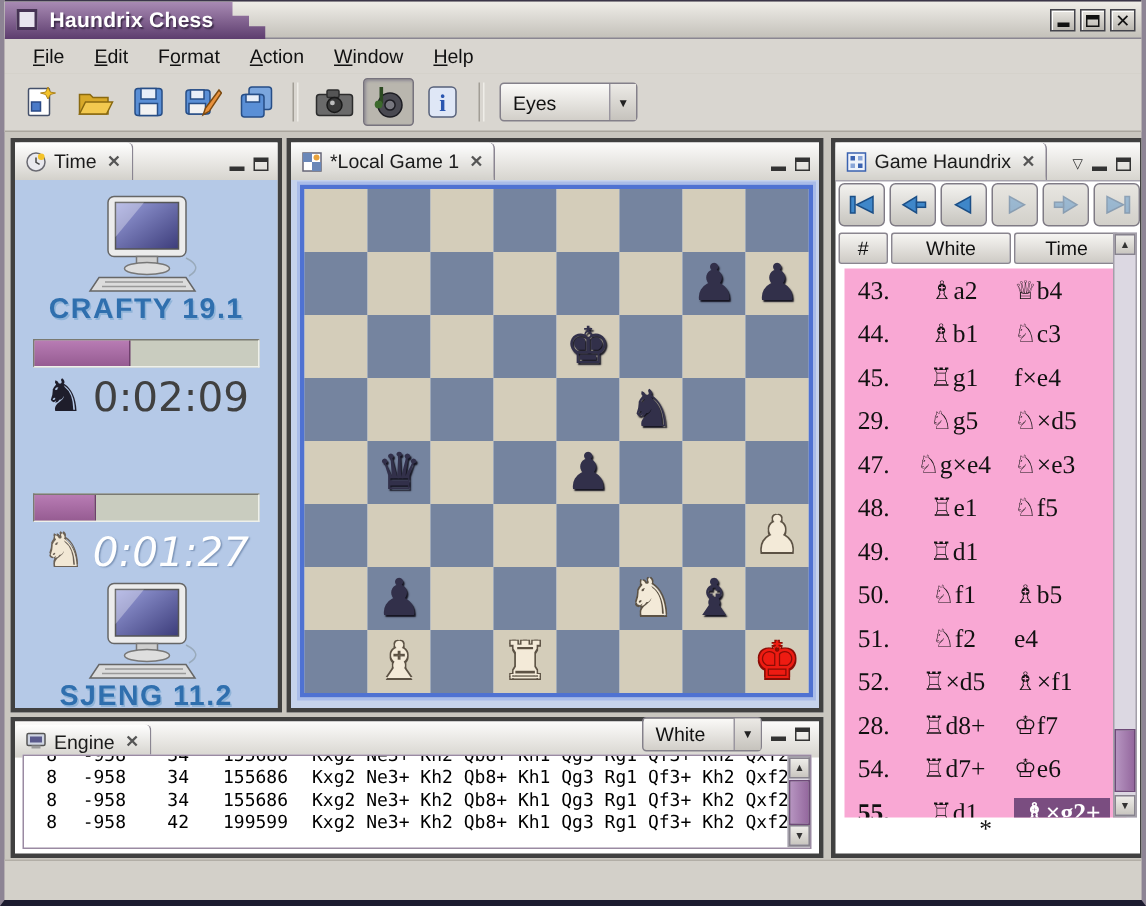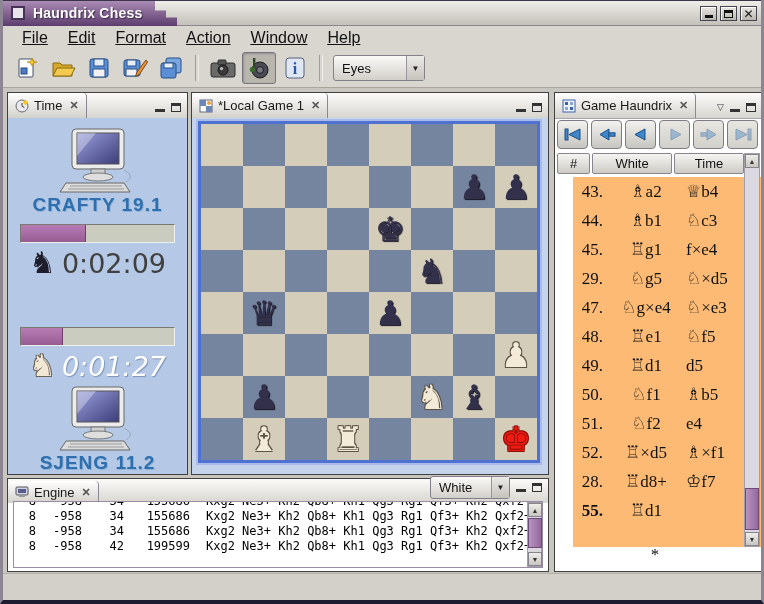--- a/index.html
+++ b/index.html
@@ -22,37 +22,37 @@
     border:1px solid #44444c;box-shadow:inset 1px 1px 0 #fff;box-sizing:border-box;
     display:flex;align-items:center;justify-content:center;font-size:10px;font-weight:bold;color:#111;}
   #btn-min{right:44px}#btn-max{right:24px}#btn-close{right:4px}
   #btn-min i{display:block;width:8px;height:3px;background:#111;margin-top:6px;}
   #btn-max i{display:block;width:9px;height:8px;border:1px solid #111;border-top:3px solid #111;box-sizing:border-box;}
   #btn-close span{font-family:"DejaVu Sans",sans-serif;font-size:12px;line-height:12px;}
 
   
   #menubar{position:absolute;left:0;top:26px;width:100%;height:23px;background:#d9d6d0;
     display:flex;align-items:center;padding-left:10px;box-sizing:border-box;gap:2px;}
-  .menu-item{padding:2px 9px;font-size:16px;color:#111;text-decoration:underline;}
+  .menu-item{padding:2px 9px;font-size:13px;color:#111;}
   .menu-item u{text-decoration:underline;}
 
   
   #toolbar{position:absolute;left:0;top:49px;width:100%;height:39px;background:#d9d6d0;
     border-bottom:1px solid #aaa69e;display:flex;align-items:center;padding-left:6px;box-sizing:border-box;}
   .tbtn{width:32px;height:30px;margin:0 1px;display:flex;align-items:center;justify-content:center;border:1px solid transparent;border-radius:3px;}
   .tbtn.pressed{background:#b9b6ae;border:1px solid #77737d;box-shadow:inset 1px 1px 2px #908c96;}
   .tsep{width:2px;height:26px;margin:0 6px;border-left:1px solid #a29e96;border-right:1px solid #efede8;}
   .combo{height:24px;background:linear-gradient(#fbfaf8,#d2cfc9);border:1px solid #84808a;border-radius:3px;
     display:flex;align-items:center;font-size:13px;color:#111;}
   .combo .cval{padding:0 8px;min-width:56px;}
   .combo .carrow{width:18px;height:100%;border-left:1px solid #9a96a0;display:flex;align-items:center;justify-content:center;
     background:linear-gradient(#eceae6,#c6c3bd);font-size:8px;color:#222;}
 
   
-  .panel{position:absolute;border:1px solid #404040;background:#fff;box-sizing:border-box;}
+  .panel{position:absolute;border:3px solid #404040;background:#fff;box-sizing:border-box;}
   .phead{height:25px;background:linear-gradient(#fcfbfa,#d7d5cf);border-bottom:1px solid #a7a3ad;
     display:flex;align-items:flex-end;justify-content:space-between;}
   .tab{display:inline-flex;align-items:center;gap:5px;height:25px;padding:0 7px;
     background:linear-gradient(#ffffff,#d3d1cb);border-right:1px solid #8a8591;border-radius:4px 4px 0 0;
     font-size:13px;color:#1a1a1a;box-sizing:border-box;}
   .tab .close{font-size:11px;color:#555;font-weight:bold;margin-left:2px;}
   .pctrl{display:flex;align-items:center;gap:6px;padding:0 6px 6px 0;}
   .ctrl-min{width:10px;height:3px;background:#333;margin-top:6px;}
   .ctrl-max{width:10px;height:9px;border:1px solid #333;border-top:3px solid #333;box-sizing:border-box;}
   .ctrl-menu{font-size:9px;color:#333;}
@@ -88,21 +88,21 @@
   
   #history-panel{left:551px;top:92px;width:209px;height:480px;}
   #nav-row{position:absolute;left:2px;top:27px;height:30px;display:flex;gap:3px;}
   .navbtn{width:31px;height:29px;display:flex;align-items:center;justify-content:center;
     background:linear-gradient(#f3f2ef,#c7c5bf);border:1px solid #7f7b85;border-radius:4px;box-sizing:border-box;}
   .navbtn.disabled{background:linear-gradient(#e8e6e1,#d2d0ca);}
   .navbtn.disabled svg{opacity:.42;}
   #hist-header{position:absolute;left:2px;top:60px;display:flex;gap:2px;}
   .hcol{height:21px;background:linear-gradient(#f6f5f2,#cecbc5);border:1px solid #8a868f;border-radius:2px;
     font-size:13px;color:#111;display:flex;align-items:center;justify-content:center;box-sizing:border-box;}
-  #hist-rows{position:absolute;left:18px;top:84px;width:188px;bottom:24px;overflow:hidden;background:#fdba74;}
+  #hist-rows{position:absolute;left:6px;top:84px;width:188px;bottom:24px;overflow:hidden;background:#f9a8d4;}
   .hrow{display:flex;height:29px;line-height:29px;font-family:"Liberation Serif",serif;font-size:17px;color:#111;}
   .hnum{width:33px;text-align:right;padding-right:3px;box-sizing:border-box;}
   .hw{width:80px;text-align:center;}
   .hb{width:72px;}
   .hl{background:#7a4d80;color:#fff;font-weight:bold;padding:0 6px;}
   .bold{font-weight:bold;}
   #hist-result{position:absolute;left:60px;bottom:6px;width:80px;text-align:center;
     font-family:"Liberation Serif",serif;font-size:17px;color:#111;}
   .vscroll{position:absolute;width:16px;background:#dcd8e2;border:1px solid #a39fa9;box-sizing:border-box;}
   #hist-scroll{right:2px;top:60px;bottom:24px;}
@@ -479,21 +479,20 @@
           <span class="hb">♘×e3</span>
         </div>
         <div class="hrow">
           <span class="hnum">48.</span>
           <span class="hw">♖e1</span>
           <span class="hb">♘f5</span>
         </div>
         <div class="hrow">
           <span class="hnum">49.</span>
           <span class="hw">♖d1</span>
-          <span class="hb">d5</span>
         </div>
         <div class="hrow">
           <span class="hnum">50.</span>
           <span class="hw">♘f1</span>
           <span class="hb">♗b5</span>
         </div>
         <div class="hrow">
           <span class="hnum">51.</span>
           <span class="hw">♘f2</span>
           <span class="hb">e4</span>
@@ -502,22 +501,28 @@
           <span class="hnum">52.</span>
           <span class="hw">♖×d5</span>
           <span class="hb">♗×f1</span>
         </div>
         <div class="hrow">
           <span class="hnum">28.</span>
           <span class="hw">♖d8+</span>
           <span class="hb">♔f7</span>
         </div>
         <div class="hrow">
+          <span class="hnum">54.</span>
+          <span class="hw">♖d7+</span>
+          <span class="hb">♔e6</span>
+        </div>
+        <div class="hrow">
           <span class="hnum bold">55.</span>
           <span class="hw">♖d1</span>
+          <span class="hb"><span class="hl">♗×g2+</span></span>
         </div>
       </div>
     <div id="hist-result">*</div>
     <div class="vscroll" id="hist-scroll">
       <div class="sbtn" style="top:0">▲</div>
       <div class="sthumb" style="bottom:16px;height:42px"></div>
       <div class="sbtn" style="bottom:0">▼</div>
     </div>
   </div>
 

